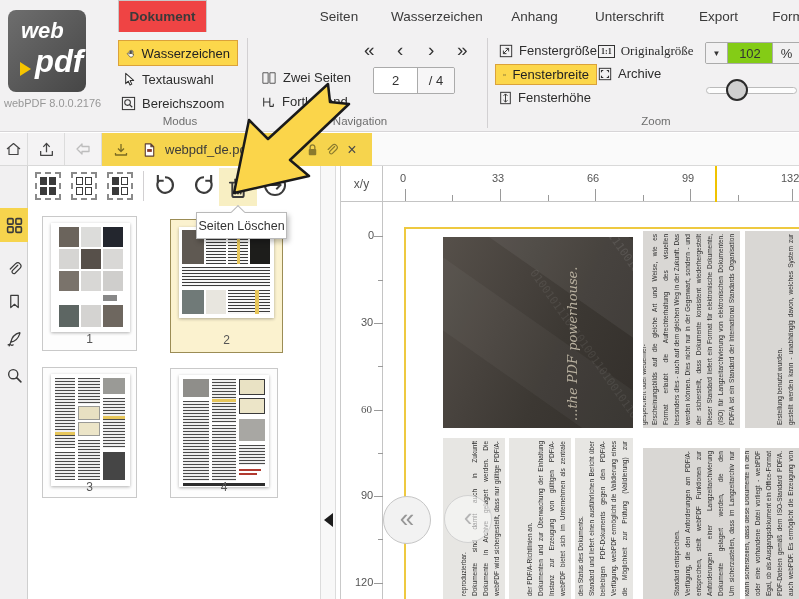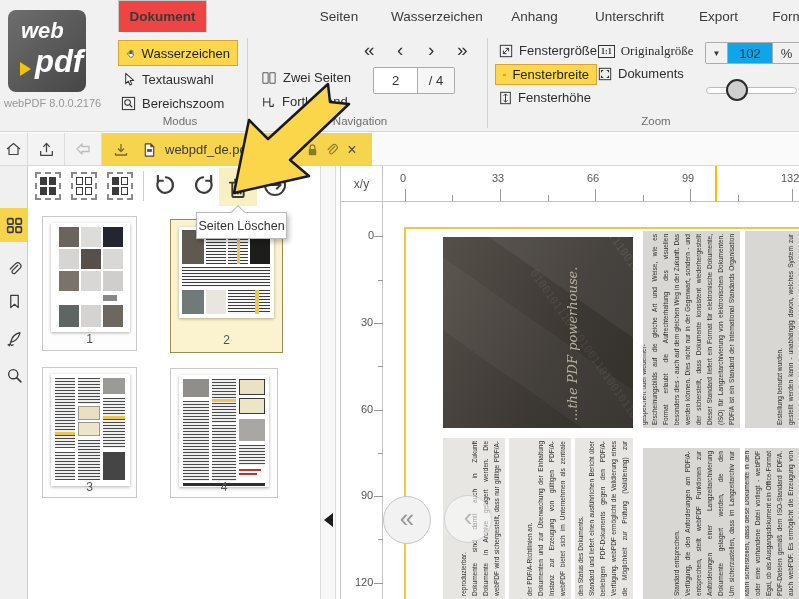--- a/index.html
+++ b/index.html
@@ -23,21 +23,21 @@
   .grp-label{font-size:11.5px;color:#6e6e6e;text-align:center;}
   .vsep{width:1px;background:#d2d0d2;}
   .ybtn{background:#fcd74b;border:1px solid #dba23a;display:flex;align-items:center;gap:6px;
         padding:0 7px;font-size:13px;color:#222;}
   .rrow{display:flex;align-items:center;gap:6px;font-size:13px;color:#2d2d2d;}
   .pager{display:flex;border:1px solid #ababab;border-radius:2px;overflow:hidden;height:27px;}
   .pager .cur{width:44px;background:#fff;display:flex;align-items:center;justify-content:center;font-size:13px;border-right:1px solid #ababab;}
   .pager .tot{width:36px;background:#f7f6f7;display:flex;align-items:center;justify-content:center;font-size:13px;}
   .zbox{display:flex;border:1px solid #ababab;border-radius:2px;overflow:hidden;height:22px;}
   .zbox .dd{width:22px;background:#f2f1f2;display:flex;align-items:center;justify-content:center;font-size:8px;color:#333;border-right:1px solid #ababab;}
-  .zbox .val{width:45px;background:#0ea5e9;display:flex;align-items:center;justify-content:center;font-size:13px;border-right:1px solid #ababab;}
+  .zbox .val{width:45px;background:#84cc16;display:flex;align-items:center;justify-content:center;font-size:13px;border-right:1px solid #ababab;}
   .zbox .unit{width:27px;background:#f2f1f2;display:flex;align-items:center;justify-content:center;font-size:13px;}
   .slider-track{height:7px;border:1px solid #bbb;border-radius:4px;background:#fdfdfd;}
   .slider-handle{width:22px;height:22px;border-radius:50%;background:#cfcfcf;border:2px solid #2b2b2b;}
   .navarrow{font-size:19px;color:#333;line-height:1;}
   
   .tabbar{left:0;top:133px;width:799px;height:33px;background:#fafafa;border-bottom:1px solid #d9d9d9;}
   .tcell{top:0;height:32px;background:#f4f3f4;border-right:1px solid #dcdcdc;display:flex;align-items:center;justify-content:center;}
   .doctab{left:102px;top:0;width:270px;height:33px;background:#f6d44d;display:flex;align-items:center;}
   
   .strip{left:0;top:166px;width:28px;height:433px;background:#f1f0f1;border-right:1px solid #cfcfcf;}
@@ -170,21 +170,21 @@
     </div>
     <div class="abs rrow" style="left:598px;top:43px;font-family:Liberation Serif, serif;">
       <span style="border:1.2px solid #333;font-size:8px;font-weight:bold;padding:1px 2px;">1:1</span>
       <span>Originalgröße</span>
     </div>
     <div class="abs rrow" style="left:598px;top:66px;">
       <svg width="14" height="14" viewBox="0 0 16 16">
           <rect x="1.5" y="1.5" width="13" height="13" fill="none" stroke="#333" stroke-width="1.1"></rect>
           <path d="M4 6 V4 h2 M10 4 h2 v2 M12 10 v2 h-2 M6 12 H4 v-2" fill="none" stroke="#333" stroke-width="1.3"></path>
         </svg>
-      <span>Dokuments</span>
+      <span>Archive</span>
     </div>
     <div class="abs grp-label" style="left:606px;top:115px;width:100px;">Zoom</div>
     <div class="abs zbox" style="left:705px;top:42px;">
       <div class="dd">▼</div>
       <div class="val">102</div>
       <div class="unit">%</div>
     </div>
     <div class="abs slider-track" style="left:706px;top:87px;width:91px;"></div>
     <div class="abs slider-handle" style="left:726px;top:79px;"></div>
   </div>
@@ -398,21 +398,21 @@
   <div class="abs tickline" style="left:595px;top:189px;width:1px;height:12px;"></div>
   <div class="abs tickline" style="left:690px;top:189px;width:1px;height:12px;"></div>
   <div class="abs tickline" style="left:792px;top:189px;width:1px;height:12px;"></div>
   <div class="abs tickline" style="left:452px;top:195px;width:1px;height:6px;"></div>
   <div class="abs tickline" style="left:548px;top:195px;width:1px;height:6px;"></div>
   <div class="abs tickline" style="left:643px;top:195px;width:1px;height:6px;"></div>
   <div class="abs tickline" style="left:738px;top:195px;width:1px;height:6px;"></div>
   <div class="abs" style="left:715px;top:166px;width:2px;height:36px;background:#f0c300;"></div>
   <span class="abs ticknum" style="left:368px;top:229px;">0</span>
   <span class="abs ticknum" style="left:361px;top:316px;">30</span>
-  <span class="abs ticknum" style="left:361px;top:403px;">60</span>
+  <span class="abs ticknum" style="left:361px;top:403px;font-family:Liberation Serif, serif;">60</span>
   <span class="abs ticknum" style="left:361px;top:489px;">90</span>
   <span class="abs ticknum" style="left:355px;top:576px;">120</span>
   <div class="abs tickline" style="left:374px;top:236px;width:9px;height:1px;"></div>
   <div class="abs tickline" style="left:374px;top:323px;width:9px;height:1px;"></div>
   <div class="abs tickline" style="left:374px;top:410px;width:9px;height:1px;"></div>
   <div class="abs tickline" style="left:374px;top:496px;width:9px;height:1px;"></div>
   <div class="abs tickline" style="left:374px;top:583px;width:9px;height:1px;"></div>
   <div class="abs tickline" style="left:378px;top:280px;width:5px;height:1px;"></div>
   <div class="abs tickline" style="left:378px;top:366px;width:5px;height:1px;"></div>
   <div class="abs tickline" style="left:378px;top:453px;width:5px;height:1px;"></div>

